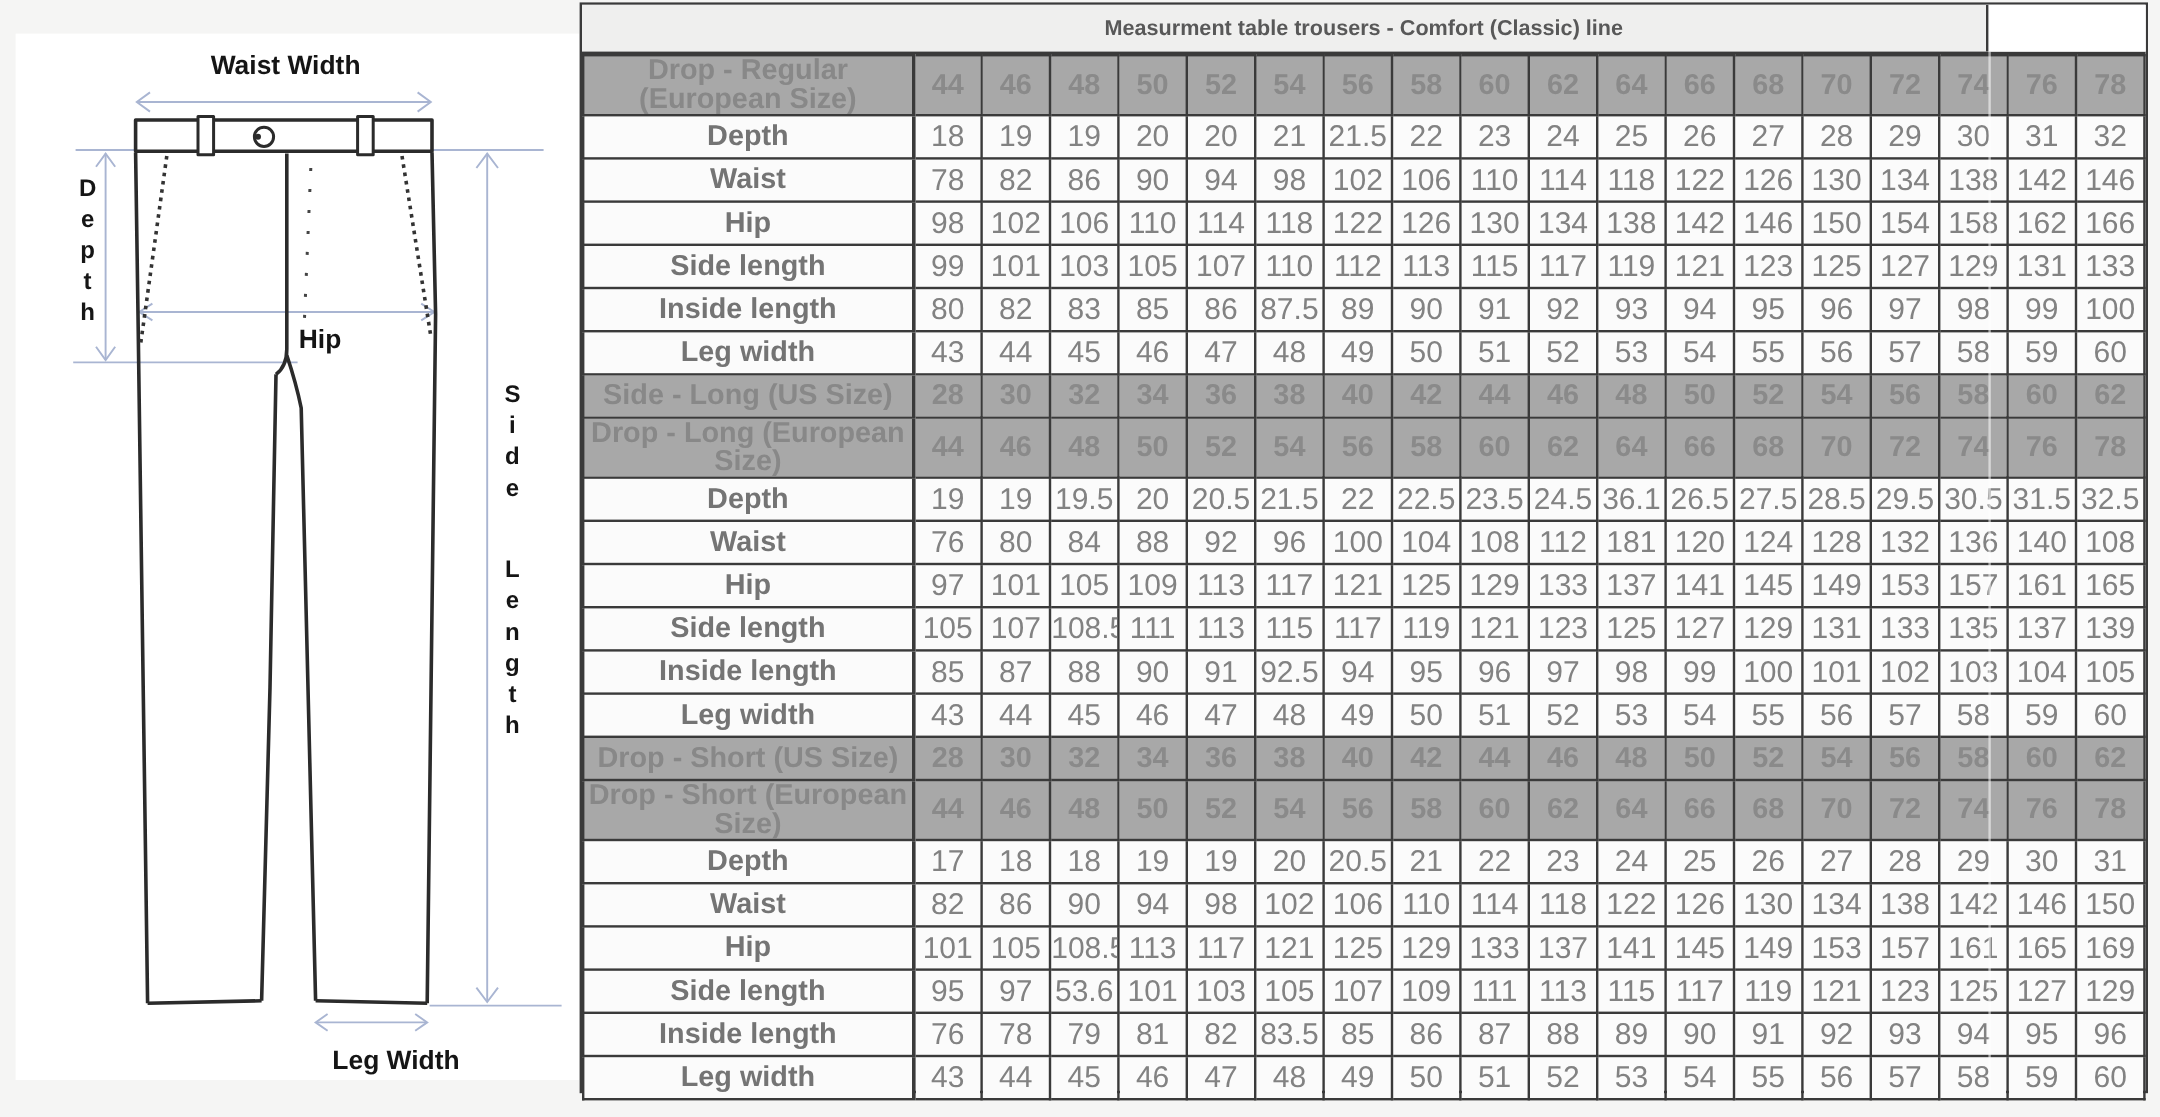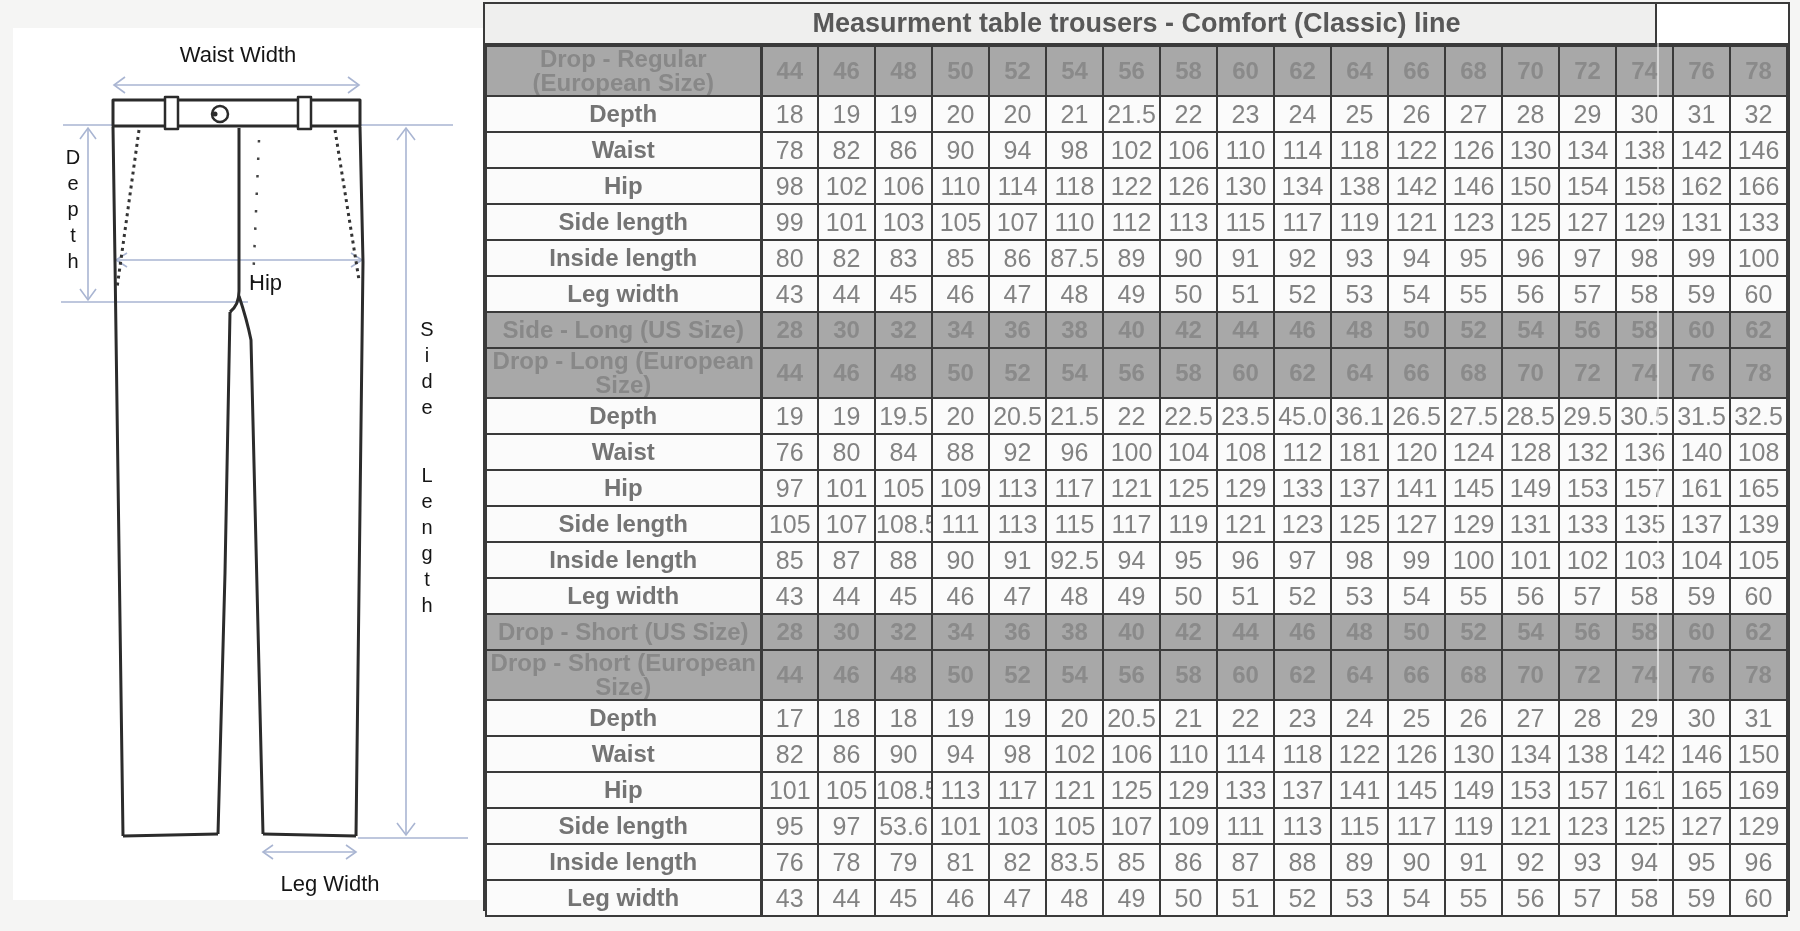--- a/index.html
+++ b/index.html
@@ -11,37 +11,37 @@
     overflow:hidden;
   }
 
   
   .diagram-panel{
     position:absolute;left:13px;top:28px;width:470px;height:872px;
     background:#ffffff;
   }
   .diagram-panel svg{position:absolute;left:0;top:0;}
   .dlabel{
-    position:absolute;color:#151515;font-weight:normal;font-size:22px;
+    position:absolute;color:#151515;font-weight:bold;font-size:22px;
     white-space:nowrap;
   }
   .vtext{
     writing-mode:vertical-rl;text-orientation:upright;
     letter-spacing:4px;word-spacing:16px;font-size:20px;
   }
 
   
   .table-wrap{
     position:absolute;left:483px;top:2px;width:1307px;height:909px;
     background:#ffffff;border:2px solid #3a3a3a;box-sizing:border-box;
   }
   .table-title{
     height:41px;background:#efefee;border-bottom:2px solid #3a3a3a;
     display:flex;align-items:center;justify-content:center;
-    font-weight:bold;font-size:27px;color:#585858;box-sizing:border-box;
+    font-weight:bold;font-size:18px;color:#585858;box-sizing:border-box;
   }
   .title-corner{
     position:absolute;right:0;top:0;width:131px;height:39px;
     background:#ffffff;border-left:2px solid #3a3a3a;z-index:4;
   }
   .seam{
     position:absolute;left:1172px;top:39px;bottom:0;width:2px;
     background:rgba(255,255,255,0.55);z-index:5;
   }
   table.mtable{
@@ -332,21 +332,21 @@
           <td class="lbl">Depth</td>
           <td>19</td>
           <td>19</td>
           <td>19.5</td>
           <td>20</td>
           <td>20.5</td>
           <td>21.5</td>
           <td>22</td>
           <td>22.5</td>
           <td>23.5</td>
-          <td>45.0</td>
+          <td>24.5</td>
           <td>36.1</td>
           <td>26.5</td>
           <td>27.5</td>
           <td>28.5</td>
           <td>29.5</td>
           <td>30.5</td>
           <td>31.5</td>
           <td>32.5</td>
         </tr>
         <tr class="datarow">

